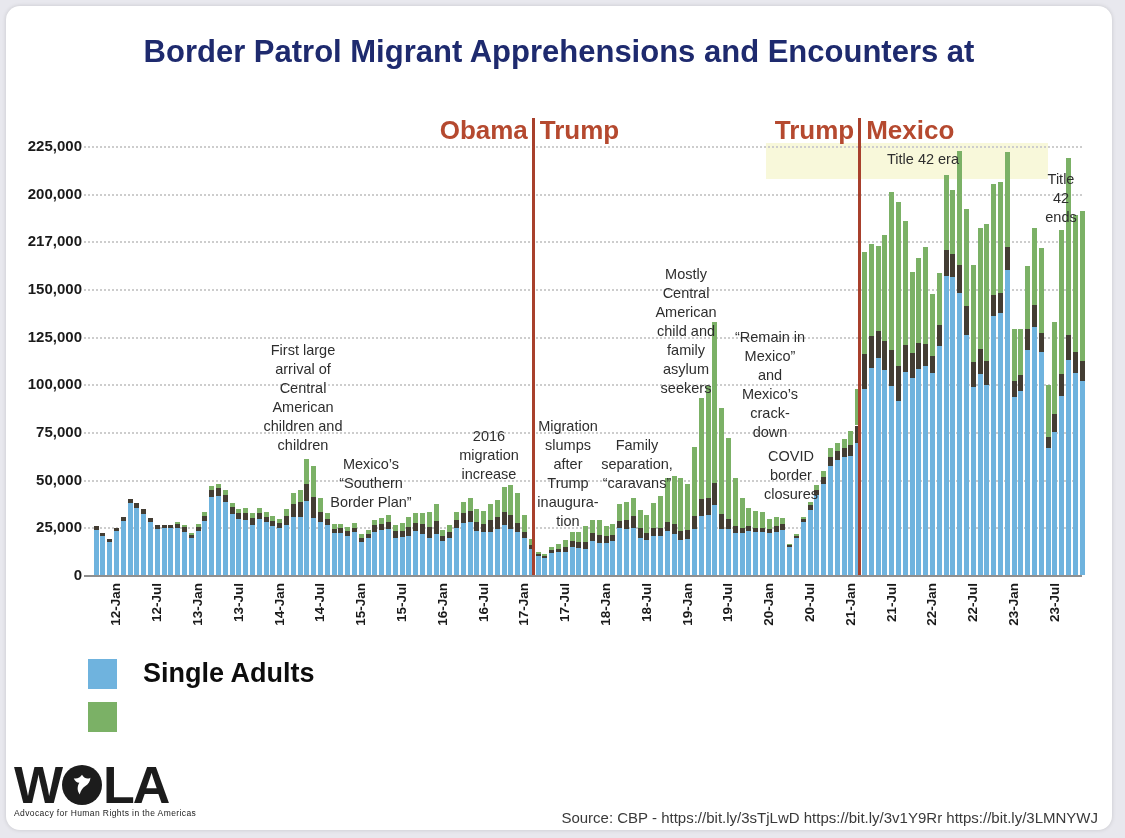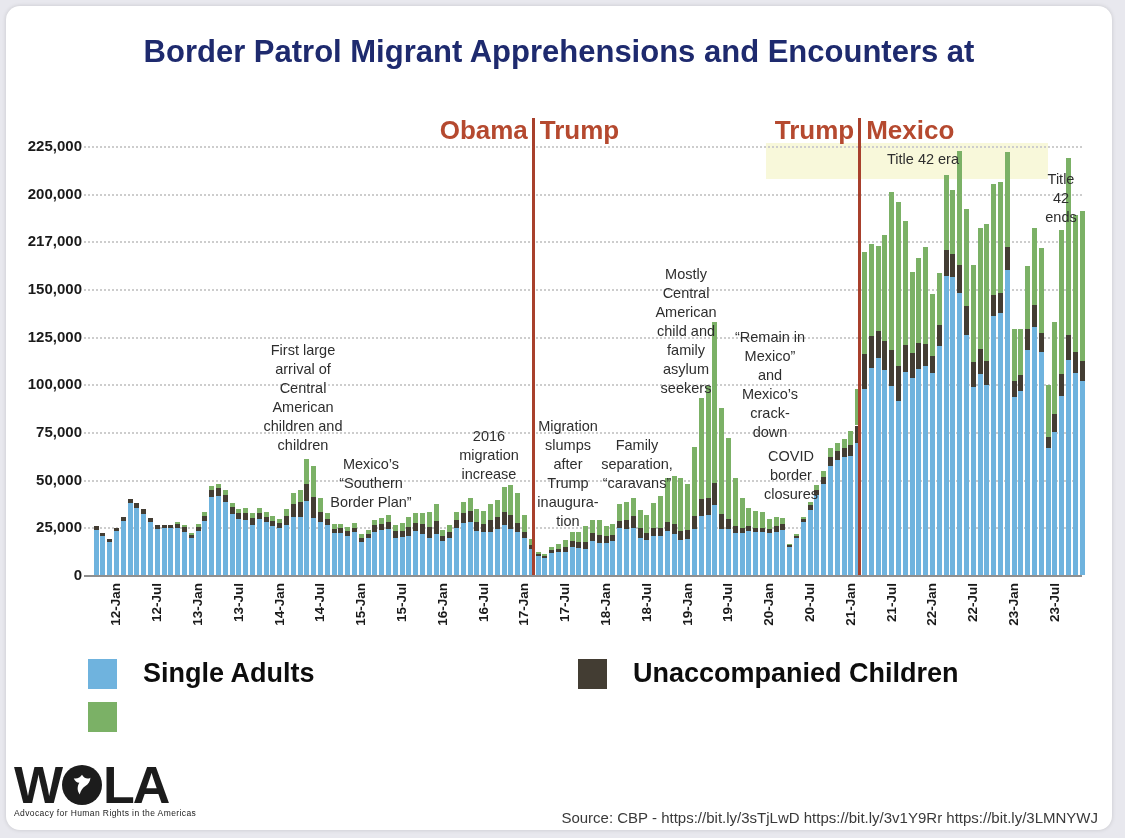--- a/index.html
+++ b/index.html
@@ -579,24 +579,20 @@
       </div>
 
     <div class="abs" id="legend" style="left:82px;top:652px;right:20px;height:90px;">
       <div class="legend-item abs" style="left:0;top:0;">
         <div class="swatch" style="background-color: rgb(111, 179, 222);"></div>
         <div class="legend-label">Single Adults</div>
       </div>
       <div class="legend-item abs" style="left:0;top:44px;">
         <div class="swatch" style="background-color: rgb(123, 177, 102);"></div>
       </div>
-      <div class="legend-item abs" style="left:490px;top:0;">
-        <div class="swatch" style="background-color: rgb(67, 61, 51);"></div>
-        <div class="legend-label">Unaccompanied Children</div>
-      </div>
     </div>
 
     <div class="abs" style="left:8px;top:756px;">
       <div id="wola">
         <span class="wtxt">W</span>
         <span class="o-circle">
           <svg width="30" height="30" viewBox="0 0 32 32" aria-hidden="true">
             <path fill="#ffffff" d="M16 5c-1.8 3.2-5.4 4.6-8.8 3.8 1 2.8 3.2 4.6 6 4.9-2.4 3.8-2.6 8.3.4 12.3 1-4 3-7 6-9 3.2-2 5.2-5 5.4-8.8-3 1.8-6.4 1-9-3.2z"></path>
           </svg>
         </span>

